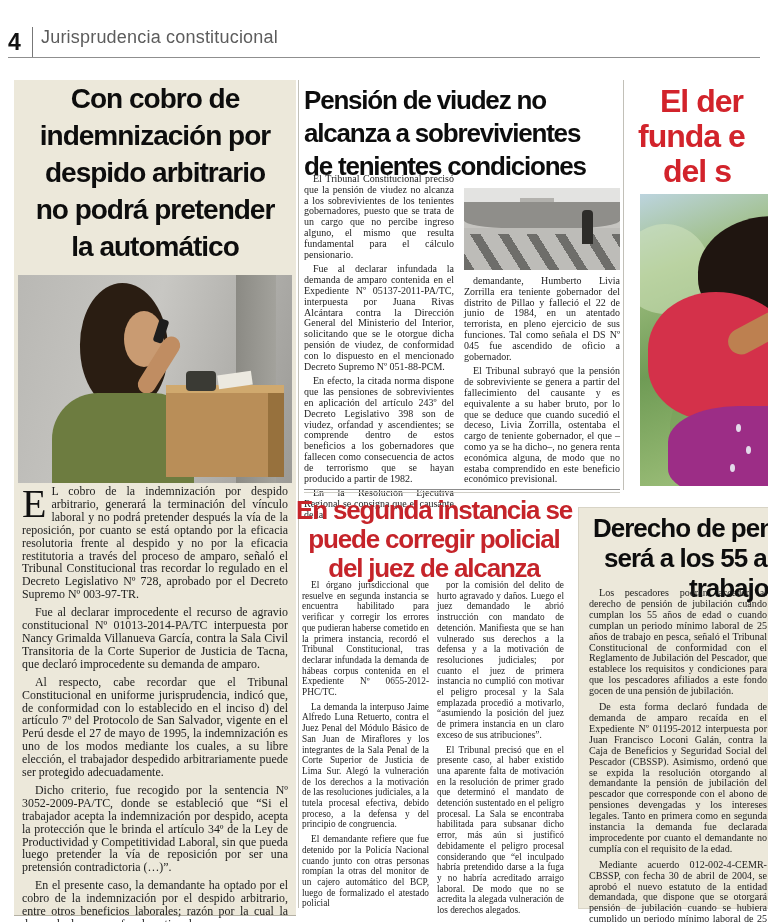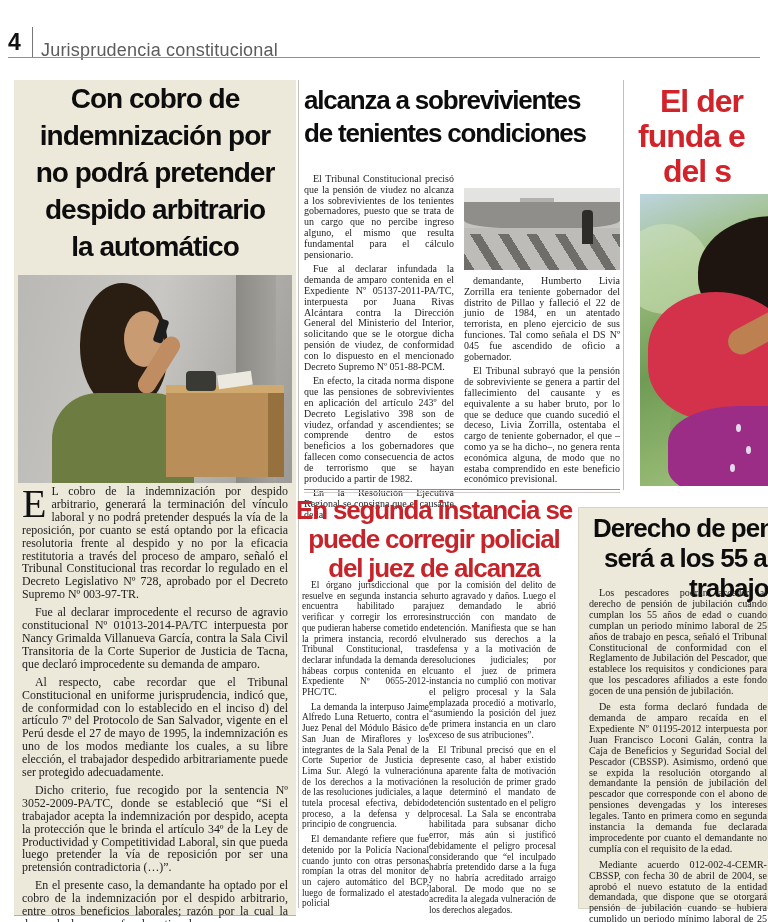--- a/index.html
+++ b/index.html
@@ -3,21 +3,21 @@
 <meta charset="utf-8">
 <style>
   html,body{margin:0;padding:0;background:#ffffff;}
   #page{position:relative;width:768px;height:922px;overflow:hidden;background:#fff;
         font-family:"Liberation Serif",serif;color:#1c1c1c;}
   .abs{position:absolute;}
 
   
   .page-num{left:8px;top:29px;font:bold 23px "Liberation Sans",sans-serif;color:#111;}
   .head-vrule{left:32px;top:27px;width:1px;height:31px;background:#777;}
-  .section-title{left:41px;top:40px;font:400 18px "Liberation Sans",sans-serif;color:#5c5c5c;letter-spacing:.2px;}
+  .section-title{left:41px;top:27px;font:400 18px "Liberation Sans",sans-serif;color:#5c5c5c;letter-spacing:.2px;}
   .head-hrule{left:8px;top:57px;width:752px;height:1px;background:#8f8f8f;}
 
   
   .vrule{width:1px;background:#c2c0b8;}
   .hrule-a{height:1px;background:#8c8c8c;}
   .hrule-b{height:1px;background:#cfcdc5;}
 
   
   .left-block{left:14px;top:80px;width:282px;height:835px;background:#ece8da;border-bottom:1px solid #b4b0a3;}
   .left-title{padding-top:0;text-align:center;font:bold 28px/37px "Liberation Sans",sans-serif;
@@ -56,21 +56,21 @@
       background:repeating-linear-gradient(58deg,rgba(45,45,42,.55) 0 9px,rgba(45,45,42,0) 9px 24px);}
   .mp-person{left:118px;top:22px;width:11px;height:34px;border-radius:4px 4px 0 0;background:#2d2c29;}
   .mid-rule1{left:304px;top:489px;width:316px;}
   .mid-rule2{left:304px;top:492px;width:316px;}
 
   
   .si-title{left:296px;top:496px;width:276px;text-align:center;
             font:bold 26px/29px "Liberation Sans",sans-serif;letter-spacing:-1.2px;color:#c5242a;}
   .si-cols{left:302px;top:580px;display:flex;}
   .scol{width:127px;font-size:9.3px;line-height:10.7px;text-align:justify;}
-  .scol1{}
+  .scol1{margin-right:8px;}
   .scol p{margin:0 0 4px;text-indent:9px;}
 
   
   .vrule2{left:623px;top:80px;height:410px;}
   .rt-title{left:630px;top:84px;width:300px;font:bold 32px/35px "Liberation Sans",sans-serif;
             letter-spacing:-1px;color:#d2232b;}
   .rt-title .title-line:nth-child(1){margin-left:30px;}
   .rt-title .title-line:nth-child(2){margin-left:8px;}
   .rt-title .title-line:nth-child(3){margin-left:33px;}
   .rt-photo{left:640px;top:194px;width:260px;height:292px;overflow:hidden;
@@ -103,22 +103,22 @@
 
   <div class="abs page-num">4</div>
   <div class="abs head-vrule"></div>
   <div class="abs section-title">Jurisprudencia constitucional</div>
   <div class="abs head-hrule"></div>
 
   <div class="abs left-block">
     <div class="left-title">
       <span class="title-line">Con cobro de</span>
       <span class="title-line">indemnización por</span>
+      <span class="title-line">despido arbitrario</span>
       <span class="title-line">no podrá pretender</span>
-      <span class="title-line">despido arbitrario</span>
       <span class="title-line">la automático</span>
     </div>
     <div class="abs left-photo">
       <div class="abs lp-shelf"></div>
       <div class="abs lp-hair"></div>
       <div class="abs lp-face"></div>
       <div class="abs lp-arm"></div>
       <div class="abs lp-phone"></div>
       <div class="abs lp-top"></div>
       <div class="abs lp-flap"></div>
@@ -131,20 +131,21 @@
       <p>Fue al declarar improcedente el recurso de agravio constitucional Nº 01013-2014-PA/TC interpuesta por Nancy Grimalda Villanueva García, contra la Sala Civil Transitoria de la Corte Superior de Justicia de Tacna, que declaró improcedente su demanda de amparo.</p>
       <p>Al respecto, cabe recordar que el Tribunal Constitucional en uniforme jurisprudencia, indicó que, de conformidad con lo establecido en el inciso d) del artículo 7º del Protocolo de San Salvador, vigente en el Perú desde el 27 de mayo de 1995, la indemnización es uno de los modos mediante los cuales, a su libre elección, el trabajador despedido arbitrariamente puede ser protegido adecuadamente.</p>
       <p>Dicho criterio, fue recogido por la sentencia Nº 3052-2009-PA/TC, donde se estableció que “Si el trabajador acepta la indemnización por despido, acepta la protección que le brinda el artículo 34º de la Ley de Productividad y Competitividad Laboral, sin que pueda luego pretender la vía de reposición por ser una pretensión contradictoria (…)”.</p>
       <p>En el presente caso, la demandante ha optado por el cobro de la indemnización por el despido arbitrario, entre otros beneficios laborales; razón por la cual la demanda de amparo fue desestimada.</p>
     </div>
   </div>
 
   <div class="abs vrule" style="left:298px;top:80px;height:828px;"></div>
 
   <div class="abs mid-title">
+    <span class="title-line">Pensión de viudez no</span>
     <span class="title-line">alcanza a sobrevivientes</span>
     <span class="title-line">de tenientes condiciones</span>
   </div>
   <div class="abs mid-cols">
     <div class="mcol mcol1">
       <p>El Tribunal Constitucional precisó que la pensión de viudez no alcanza a los sobrevivientes de los tenientes gobernadores, puesto que se trata de un cargo que no percibe ingreso alguno, el mismo que resulta fundamental para el cálculo pensionario.</p>
       <p>Fue al declarar infundada la demanda de amparo contenida en el Expediente Nº 05137-2011-PA/TC, interpuesta por Juana Rivas Alcántara contra la Dirección General del Ministerio del Interior, solicitando que se le otorgue dicha pensión de viudez, de conformidad con lo dispuesto en el mencionado Decreto Supremo Nº 051-88-PCM.</p>
       <p>En efecto, la citada norma dispone que las pensiones de sobrevivientes en aplicación del artículo 243º del Decreto Legislativo 398 son de viudez, orfandad y ascendientes; se comprende dentro de estos beneficios a los gobernadores que fallecen como consecuencia de actos de terrorismo que se hayan producido a partir de 1982.</p>
       <p>En la Resolución Ejecutiva Regional se consigna que el causante de la</p>
     </div>

